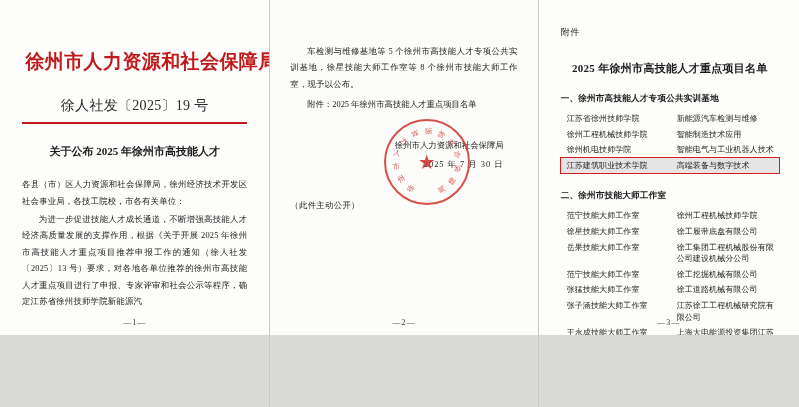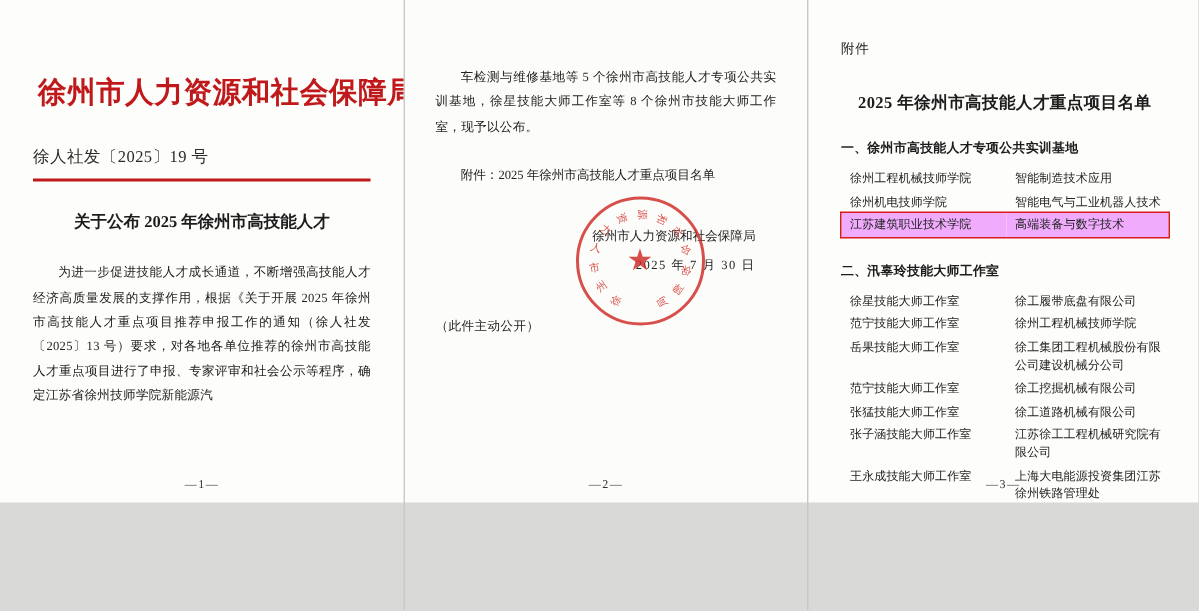--- a/index.html
+++ b/index.html
@@ -44,21 +44,22 @@
     color: #c0191b;
     font-weight: bold;
     font-size: 19.5px;
     letter-spacing: 0.5px;
     margin-top: 22px;
     font-family: "Liberation Serif", "DejaVu Serif", serif;
     white-space: nowrap;
     transform: scaleX(0.97);
   }
   .doc-number {
-    font-size: 11px;
+    text-align: center;
+    font-size: 14px;
     color: #2a2a2a;
     margin-top: 22px;
     letter-spacing: 0.3px;
   }
   .red-rule {
     height: 2px;
     background: #c0191b;
     margin-top: 7px;
   }
   .notice-title {
@@ -84,21 +85,21 @@
   .p2-body {
     font-size: 8.4px;
     color: #222;
     line-height: 1.95;
     text-align: justify;
     letter-spacing: 0.2px;
     margin-top: 18px;
   }
   .p2-body p { margin: 0 0 2px 0; text-indent: 2em; }
   .attach-line {
-    margin-top: 16px;
+    margin-top: 4px;
     font-size: 8.4px;
     color: #222;
     text-indent: 2em;
     line-height: 1.9;
   }
   .signature {
     margin-top: 24px;
     text-align: right;
     font-size: 8.4px;
     color: #222;
@@ -179,21 +180,21 @@
     padding: 2.0px 0;
     vertical-align: top;
     line-height: 1.45;
     letter-spacing: 0.1px;
   }
   .p3-table td.c1 { width: 104px; padding-left: 6px; }
   .p3-table td.c2 { padding-left: 6px; }
   tr.highlight {
     outline: 1.6px solid #d81b1b;
   }
-  tr.highlight td { background: #f0abfc; }
+  tr.highlight td { background: #e5e5e5; }
 
   .pagenum {
     position: absolute;
     bottom: 8px;
     left: 0;
     width: 100%;
     text-align: center;
     font-size: 8px;
     color: #333;
     letter-spacing: 1px;
@@ -207,20 +208,21 @@
   <div class="page page1">
     <div class="doc-title">徐州市人力资源和社会保障局文件</div>
     <div class="doc-number">徐人社发〔2025〕19 号</div>
     <div class="red-rule"></div>
 
     <div class="notice-title">
       <div>关于公布 2025 年徐州市高技能人才</div>
     </div>
 
     <div class="p1-body">
+      <p class="noind">各县（市）区人力资源和社会保障局，徐州经济技术开发区社会事业局，各技工院校，市各有关单位：</p>
       <p>为进一步促进技能人才成长通道，不断增强高技能人才经济高质量发展的支撑作用，根据《关于开展 2025 年徐州市高技能人才重点项目推荐申报工作的通知（徐人社发〔2025〕13 号）要求，对各地各单位推荐的徐州市高技能人才重点项目进行了申报、专家评审和社会公示等程序，确定江苏省徐州技师学院新能源汽</p>
     </div>
 
     <div class="pagenum">—1—</div>
   </div>
 
   <div class="sep"></div>
 
   <div class="page page2">
     <div class="p2-body">
@@ -262,46 +264,50 @@
   <div class="page page3">
     <div class="attach-label">附件</div>
     <div class="p3-title">2025 年徐州市高技能人才重点项目名单</div>
 
     <div>
 
       <div class="sec-head">一、徐州市高技能人才专项公共实训基地</div>
       <table class="p3-table">
         <tbody>
           <tr>
+            <td class="c1">江苏省徐州技师学院</td>
+            <td class="c2">新能源汽车检测与维修</td>
+          </tr>
+          <tr>
             <td class="c1">徐州工程机械技师学院</td>
             <td class="c2">智能制造技术应用</td>
           </tr>
           <tr>
             <td class="c1">徐州机电技师学院</td>
             <td class="c2">智能电气与工业机器人技术</td>
           </tr>
           <tr class="highlight">
             <td class="c1">江苏建筑职业技术学院</td>
             <td class="c2">高端装备与数字技术</td>
           </tr>
         </tbody>
       </table>
 
-      <div class="sec-head">二、汛辜玲技能大师工作室</div>
+      <div class="sec-head">二、徐州市技能大师工作室</div>
       <table class="p3-table">
         <tbody>
           <tr>
+            <td class="c1">范宁技能大师工作室</td>
+            <td class="c2">徐州工程机械技师学院</td>
+          </tr>
+          <tr>
             <td class="c1">徐星技能大师工作室</td>
             <td class="c2">徐工履带底盘有限公司</td>
           </tr>
           <tr>
-            <td class="c1">范宁技能大师工作室</td>
-            <td class="c2">徐州工程机械技师学院</td>
-          </tr>
-          <tr>
             <td class="c1">岳果技能大师工作室</td>
             <td class="c2">徐工集团工程机械股份有限公司建设机械分公司</td>
           </tr>
           <tr>
             <td class="c1">范宁技能大师工作室</td>
             <td class="c2">徐工挖掘机械有限公司</td>
           </tr>
           <tr>
             <td class="c1">张猛技能大师工作室</td>
             <td class="c2">徐工道路机械有限公司</td>

